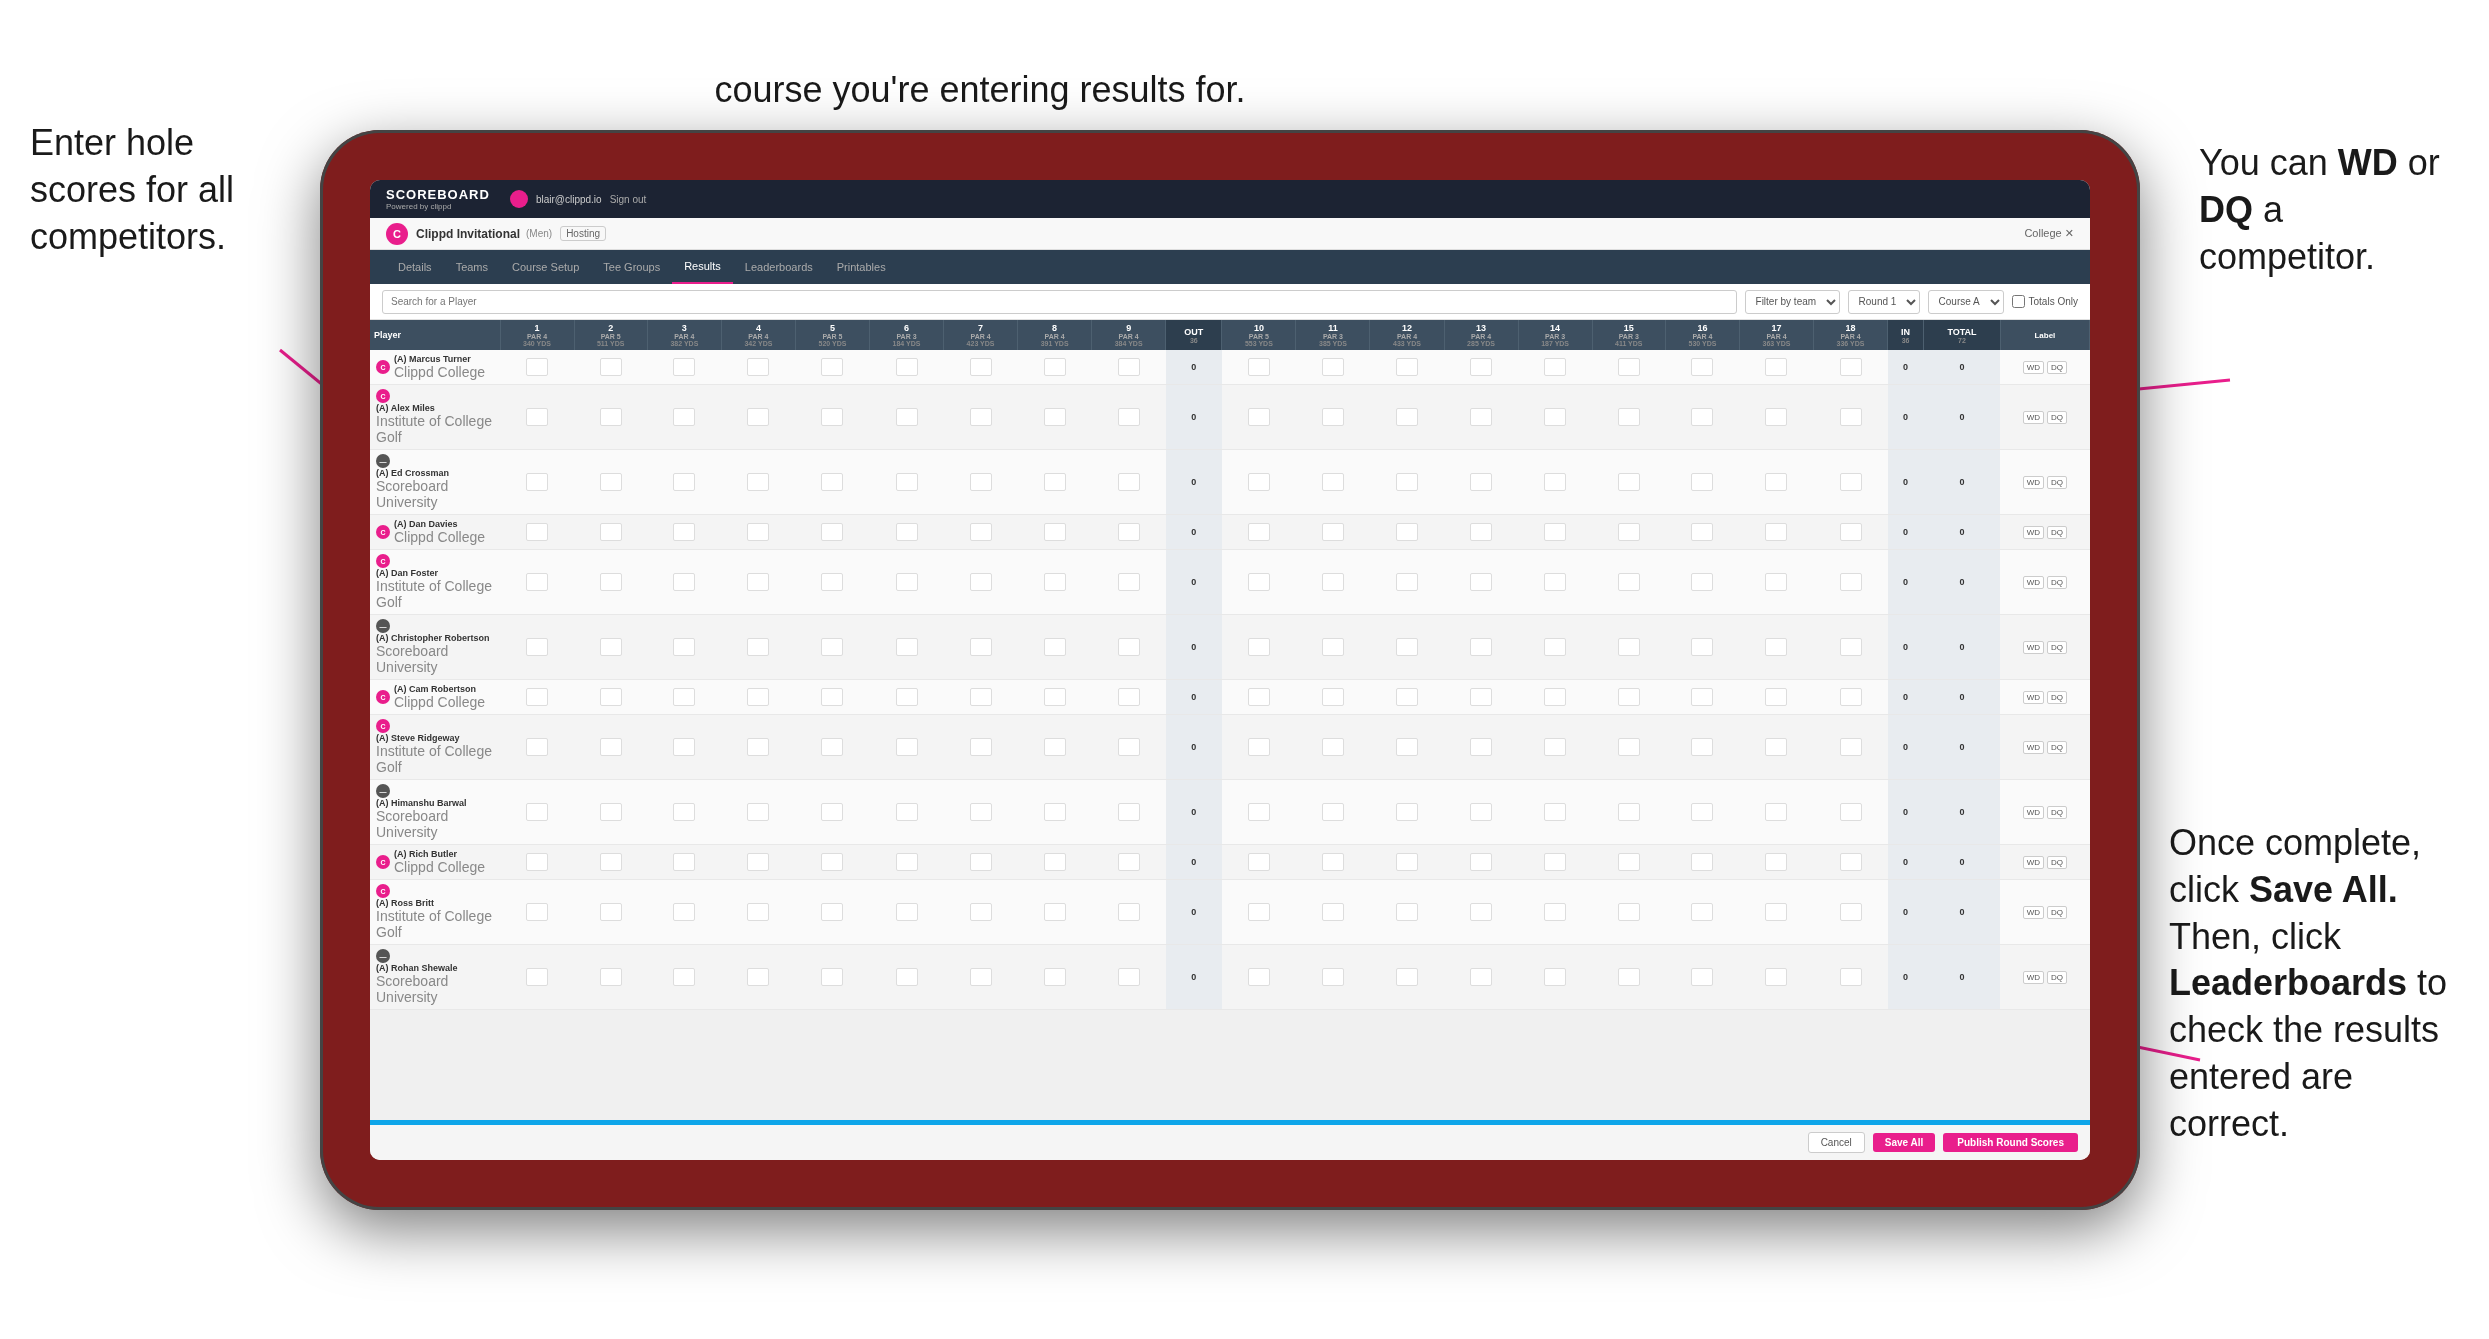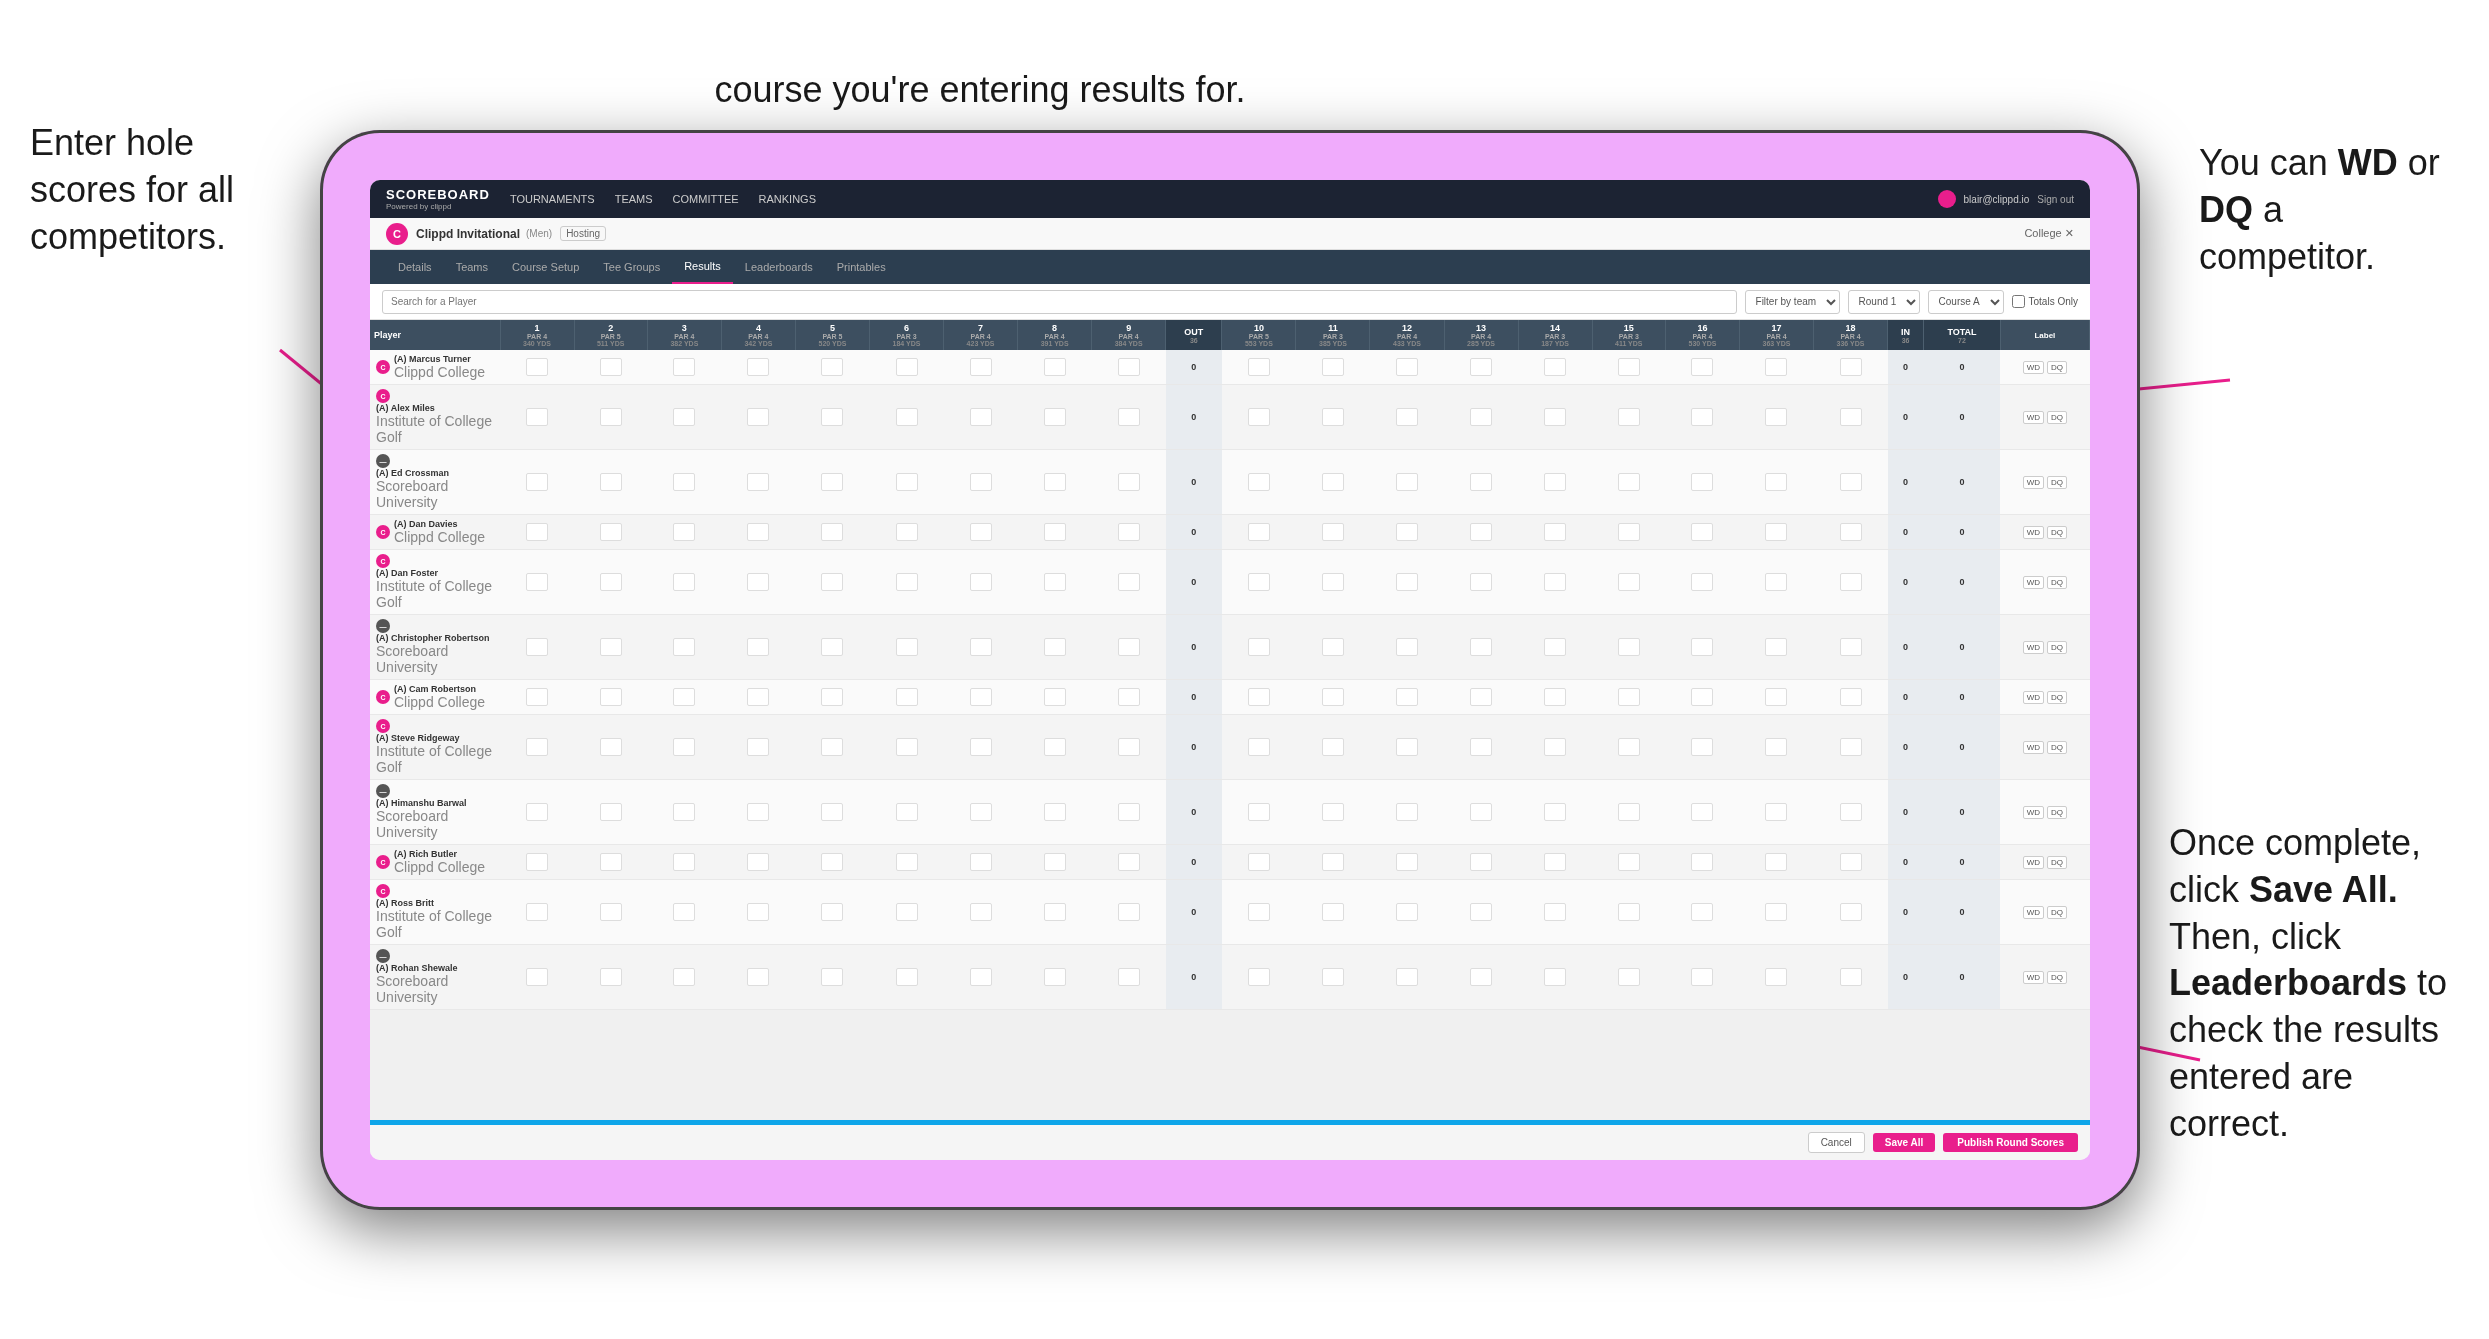--- a/index.html
+++ b/index.html
@@ -55,21 +55,21 @@
       pointer-events: none;
     }
 
     
     .tablet {
       position: absolute;
       top: 130px;
       left: 320px;
       width: 1820px;
       height: 1080px;
-      background: #f0abfc;
+      background: #7f1d1d;
       border-radius: 60px;
       box-shadow: 0 20px 60px rgba(0,0,0,0.5), inset 0 0 0 3px #444;
       display: flex;
       align-items: center;
       justify-content: center;
     }
 
     .tablet-screen {
       width: 1720px;
       height: 980px;
@@ -501,26 +501,20 @@
   <line x1="2200" y1="1060" x2="1720" y2="960" stroke="#e91e8c" stroke-width="3" marker-end="url(#arrowhead)"></line>
 </svg>
 
 <div class="tablet">
   <div class="tablet-screen">
 
     <div class="top-nav">
       <div class="scoreboard-logo">
         <span class="logo-title">SCOREBOARD</span>
         <span class="logo-sub">Powered by clippd</span>
-      </div>
-      <div class="nav-links">
-        <span class="nav-link">TOURNAMENTS</span>
-        <span class="nav-link">TEAMS</span>
-        <span class="nav-link">COMMITTEE</span>
-        <span class="nav-link">RANKINGS</span>
       </div>
       <div class="nav-right">
         <span class="user-avatar"></span>
         <span>blair@clippd.io</span>
         <span style="color:#aaa; cursor:pointer;">Sign out</span>
       </div>
     </div>
 
     <div class="tournament-bar">
       <div class="tournament-logo">C</div>

